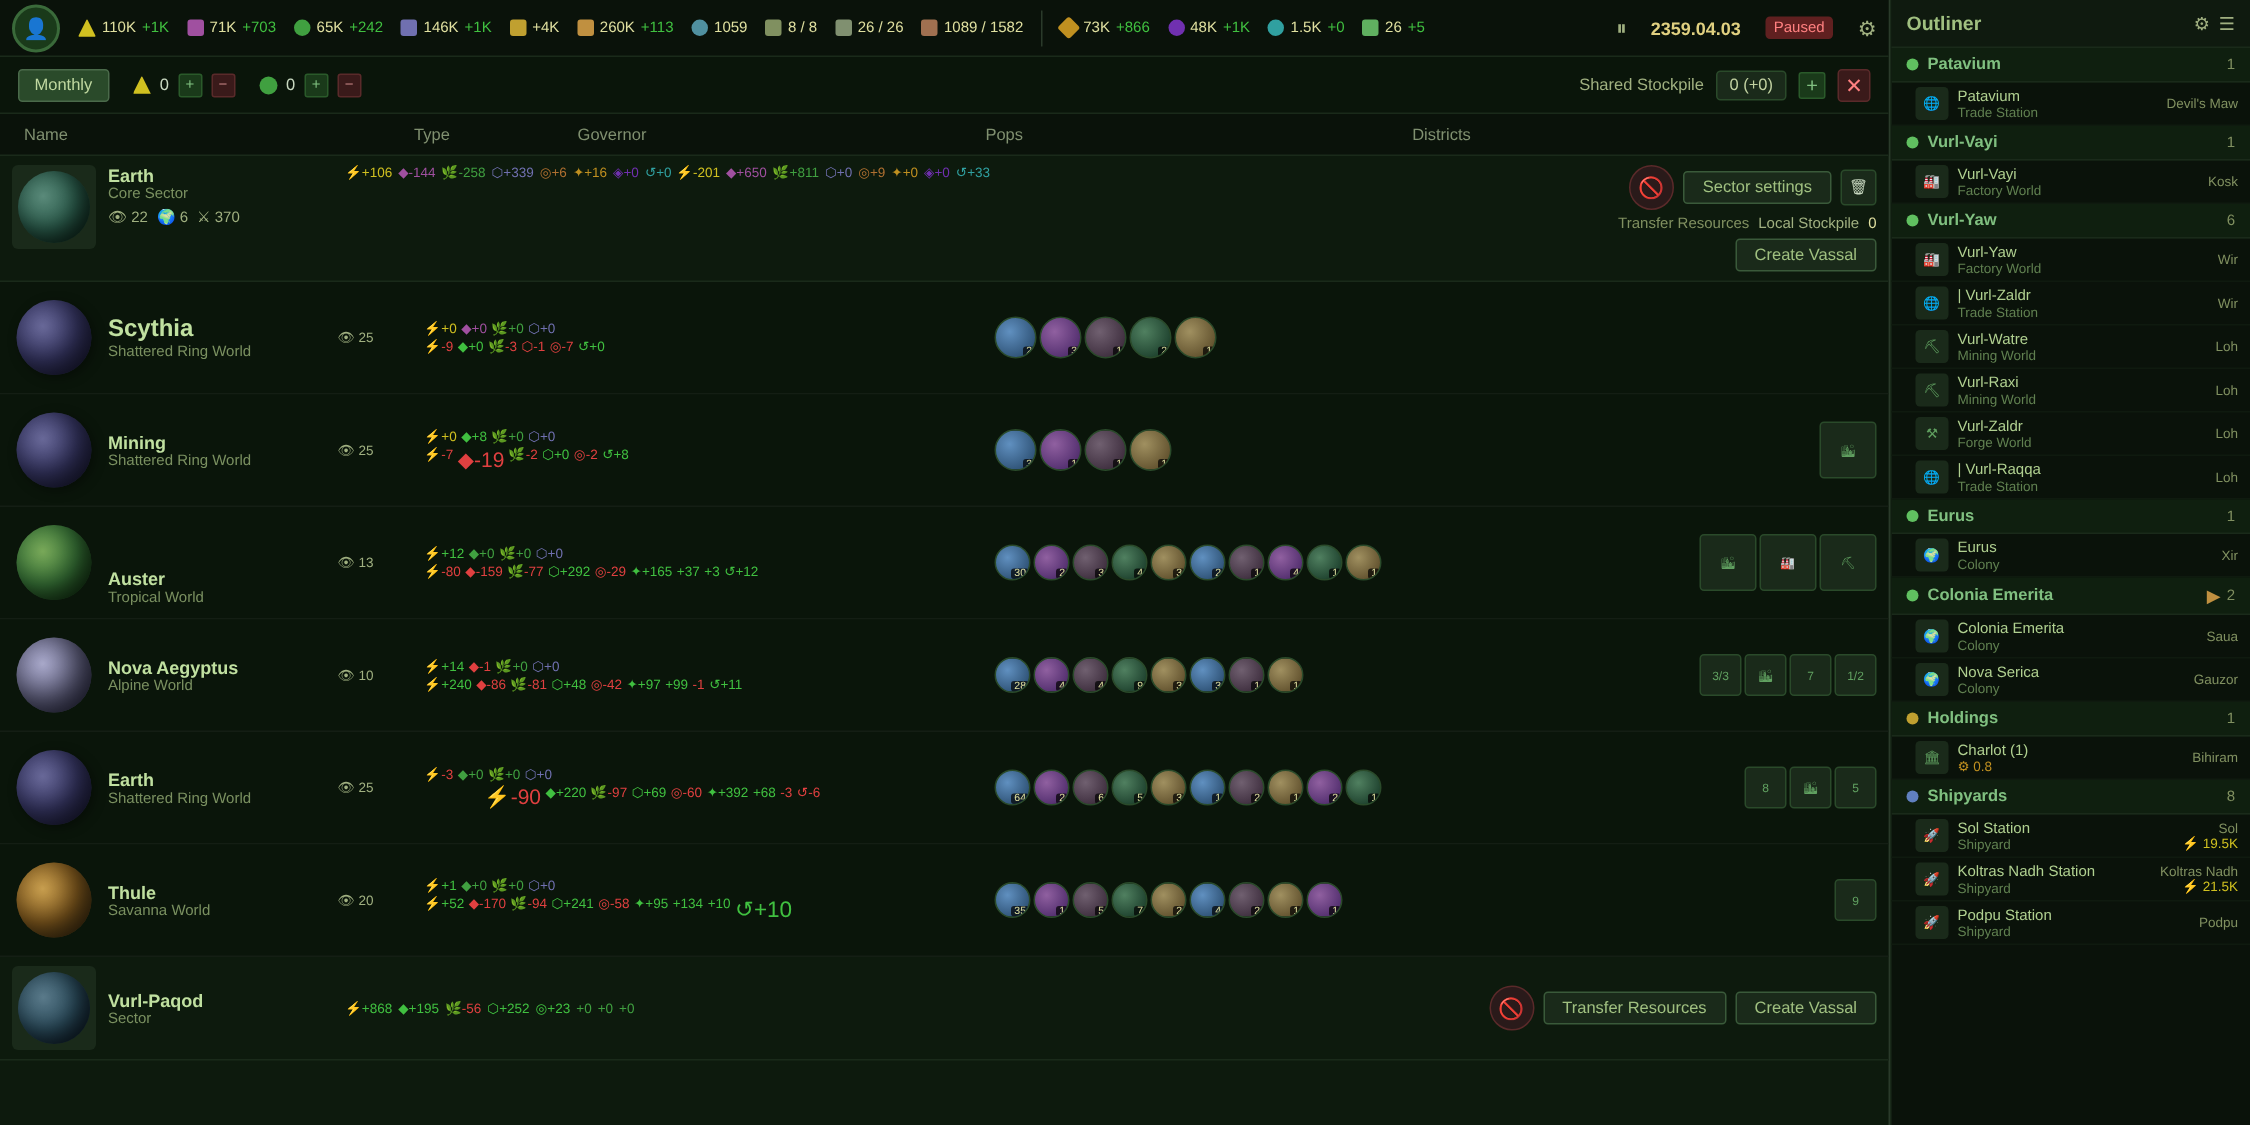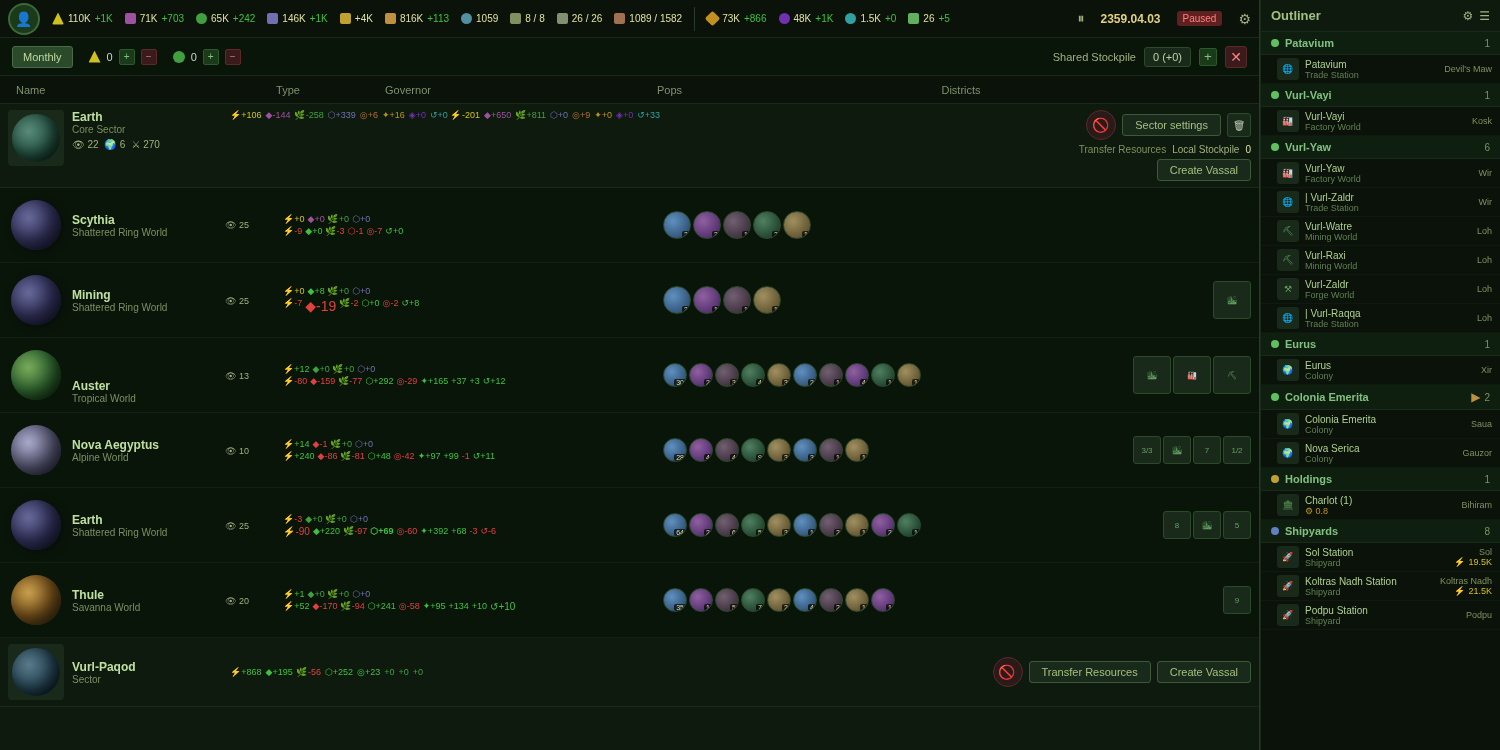--- a/index.html
+++ b/index.html
@@ -424,21 +424,21 @@
       <span style="background:#7070b0;width:11px;height:11px;display:inline-block;border-radius:2px;"></span>
       <span class="resource-val">146K</span>
       <span class="delta-pos">+1K</span>
     </div>
     <div class="top-bar-group">
       <span style="background:#c0a030;width:11px;height:11px;display:inline-block;border-radius:2px;"></span>
       <span class="resource-val">+4K</span>
     </div>
     <div class="top-bar-group">
       <span style="background:#c09040;width:11px;height:11px;display:inline-block;border-radius:2px;"></span>
-      <span class="resource-val">816K</span>
+      <span class="resource-val">260K</span>
       <span class="delta-pos">+113</span>
     </div>
     <div class="top-bar-group">
       <span style="background:#5090a0;width:11px;height:11px;display:inline-block;border-radius:50%;"></span>
       <span class="resource-val">1059</span>
     </div>
     <div class="top-bar-group">
       <span style="background:#809060;width:11px;height:11px;display:inline-block;border-radius:2px;"></span>
       <span class="resource-val">8 / 8</span>
     </div>
@@ -521,21 +521,21 @@
         <div style="width:56px;height:56px;border-radius:4px;overflow:hidden;flex-shrink:0;background:#1a2a1a;display:flex;align-items:center;justify-content:center;">
           <div style="width:48px;height:48px;border-radius:50%;background:radial-gradient(circle at 35% 35%, #5a8a7a, #2a5a4a, #0a2a1a);box-shadow:inset -6px -6px 15px rgba(0,0,0,0.6);"></div>
         </div>
 
         <div style="width:150px;flex-shrink:0;">
           <div style="color:#c0e0a0;font-size:12px;font-weight:bold;">Earth</div>
           <div style="color:#7a9060;font-size:10px;margin-bottom:4px;">Core Sector</div>
           <div style="display:flex;gap:6px;font-size:10px;color:#a0b080;">
             <span>👁 22</span>
             <span>🌍 6</span>
-            <span>⚔ 270</span>
+            <span>⚔ 370</span>
           </div>
         </div>
 
         <div style="flex:1;display:flex;flex-direction:row;gap:3px;">
           <div style="display:flex;gap:4px;flex-wrap:wrap;">
             <span style="font-size:9px;color:#d0c020;">⚡+106</span>
             <span style="font-size:9px;color:#a050a0;">◆-144</span>
             <span style="font-size:9px;color:#40a040;">🌿-258</span>
             <span style="font-size:9px;color:#7070b0;">⬡+339</span>
             <span style="font-size:9px;color:#b07030;">◎+6</span>
@@ -569,21 +569,21 @@
           <button class="ctrl-btn" style="align-self:flex-end;">Create Vassal</button>
         </div>
       </div>
     </div>
 
     <div class="planet-row">
       <div style="width:56px;height:56px;flex-shrink:0;display:flex;align-items:center;justify-content:center;">
         <div class="planet-sphere sphere-ring" style="width:50px;height:50px;"></div>
       </div>
       <div style="width:145px;flex-shrink:0;">
-        <div style="color:#c0e0a0;font-size:12px;font-weight:bold;">Scythia</div>
+        <div style="color:#c0e0a0;font-size:16px;font-weight:bold;">Scythia</div>
         <div style="color:#7a9060;font-size:10px;">Shattered Ring World</div>
       </div>
       <div style="width:50px;flex-shrink:0;display:flex;align-items:center;gap:4px;">
         <span style="font-size:9px;color:#a0b080;">👁 25</span>
       </div>
       <div style="flex:1;display:flex;flex-direction:column;gap:2px;">
         <div style="display:flex;gap:3px;flex-wrap:wrap;">
           <span style="font-size:9px;color:#d0c020;">⚡+0</span>
           <span style="font-size:9px;color:#a050a0;">◆+0</span>
           <span style="font-size:9px;color:#40a040;">🌿+0</span>
@@ -824,24 +824,24 @@
         <span style="font-size:9px;color:#a0b080;">👁 25</span>
       </div>
       <div style="flex:1;display:flex;flex-direction:column;gap:2px;">
         <div style="display:flex;gap:3px;flex-wrap:wrap;">
           <span style="font-size:9px;color:#e04040;">⚡-3</span>
           <span style="font-size:9px;color:#40a040;">◆+0</span>
           <span style="font-size:9px;color:#40a040;">🌿+0</span>
           <span style="font-size:9px;color:#7070b0;">⬡+0</span>
         </div>
         <div style="display:flex;gap:3px;flex-wrap:wrap;">
-          <span style="font-size:10px;color:#e04040;">⚡-90</span>
+          <span style="font-size:14px;color:#e04040;margin-left:40px;">⚡-90</span>
           <span style="font-size:9px;color:#40c040;">◆+220</span>
           <span style="font-size:9px;color:#e04040;">🌿-97</span>
-          <span style="font-size:9px;color:#40c040;font-weight:bold;">⬡+69</span>
+          <span style="font-size:9px;color:#40c040;">⬡+69</span>
           <span style="font-size:9px;color:#e04040;">◎-60</span>
           <span style="font-size:9px;color:#40c040;">✦+392</span>
           <span style="font-size:9px;color:#40c040;">+68</span>
           <span style="font-size:9px;color:#e04040;">-3</span>
           <span style="font-size:9px;color:#e04040;">↺-6</span>
         </div>
       </div>
       <div class="pops-section">
         <div style="display:flex;gap:2px;flex-wrap:wrap;align-items:center;">
           <div class="pop-portrait pop-blue" style="width:24px;height:24px;">
@@ -905,21 +905,21 @@
         </div>
         <div style="display:flex;gap:3px;flex-wrap:wrap;">
           <span style="font-size:9px;color:#40c040;">⚡+52</span>
           <span style="font-size:9px;color:#e04040;">◆-170</span>
           <span style="font-size:9px;color:#e04040;">🌿-94</span>
           <span style="font-size:9px;color:#40c040;">⬡+241</span>
           <span style="font-size:9px;color:#e04040;">◎-58</span>
           <span style="font-size:9px;color:#40c040;">✦+95</span>
           <span style="font-size:9px;color:#40c040;">+134</span>
           <span style="font-size:9px;color:#40c040;">+10</span>
-          <span style="font-size:10px;color:#40c040;">↺+10</span>
+          <span style="font-size:15px;color:#40c040;">↺+10</span>
         </div>
       </div>
       <div class="pops-section">
         <div style="display:flex;gap:2px;flex-wrap:wrap;align-items:center;">
           <div class="pop-portrait pop-blue" style="width:24px;height:24px;">
               <span class="pop-count-badge">35</span>
             </div>
           <div class="pop-portrait pop-purple" style="width:24px;height:24px;">
               <span class="pop-count-badge">1</span>
             </div>

